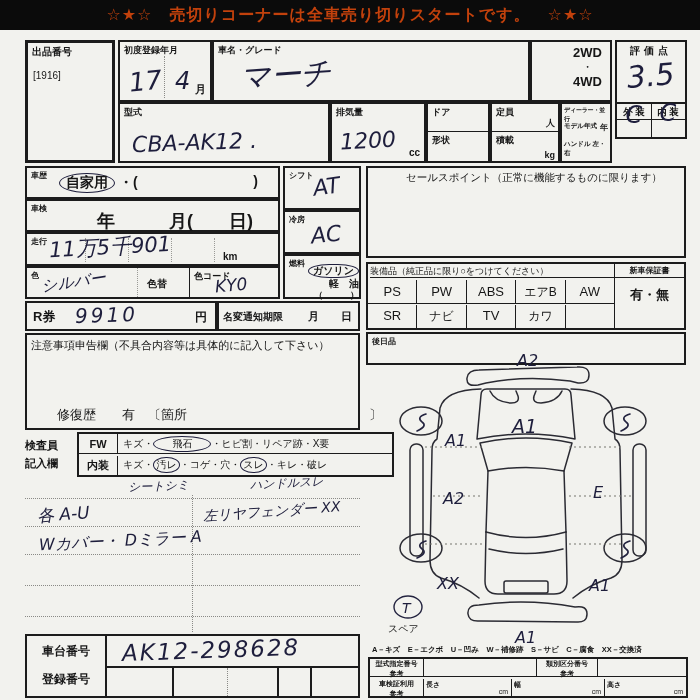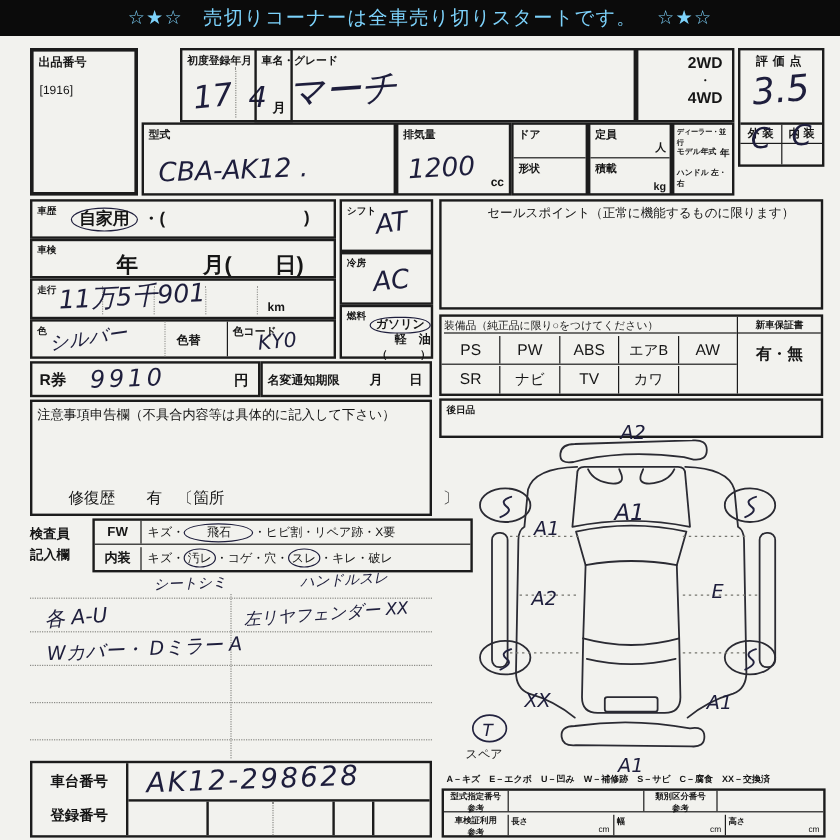--- a/index.html
+++ b/index.html
@@ -7,36 +7,36 @@
   body{width:700px;height:700px;position:relative;background:var(--paper);
        font-family:"Liberation Sans","DejaVu Sans",sans-serif;color:#161616;overflow:hidden;}
   .ab{position:absolute;box-sizing:border-box;}
   .box{position:absolute;box-sizing:border-box;border:2px solid var(--ln);}
   .box3{position:absolute;box-sizing:border-box;border:3px solid var(--ln);}
   .lbl{position:absolute;top:2px;left:4px;font-size:9px;font-weight:bold;white-space:nowrap;}
   .hw{font-family:"DejaVu Sans",sans-serif;font-style:italic;color:var(--ink);white-space:nowrap;}
   .prt{white-space:nowrap;}
   .circ{border:1.5px solid var(--ink);border-radius:50%;padding:0 4px;display:inline-block;}
   .dotline{position:absolute;border-top:1.5px dotted #8a8a86;left:0;right:0;height:0;}
-  .banner{position:absolute;left:0;top:0;width:700px;height:30px;background:#0b0b0b;color:#7dd3fc;
-          display:flex;align-items:center;justify-content:center;font-size:16px;font-weight:normal;letter-spacing:1px;text-align:right;}
+  .banner{position:absolute;left:0;top:0;width:700px;height:30px;background:#0b0b0b;color:#c2410c;
+          display:flex;align-items:center;justify-content:center;font-size:16px;font-weight:bold;letter-spacing:1px;text-align:right;}
   .cellhdr{font-size:7px;font-weight:bold;white-space:nowrap;}
   svg text{font-family:"DejaVu Sans",sans-serif;}
 </style>
 </head>
 <body>
 
 <div class="banner">☆★☆　売切りコーナーは全車売り切りスタートです。　☆★☆</div>
 
 <div class="box3" style="left:25px;top:40px;width:90px;height:123px;">
   <div class="lbl" style="font-size:10px;">出品番号</div>
   <div class="ab" style="top:27px;left:5px;font-size:10px;">[1916]</div>
 </div>
 
-<div class="box" style="left:118px;top:40px;width:94px;height:62px;margin-left:32px;">
+<div class="box" style="left:118px;top:40px;width:94px;height:62px;">
   <div class="lbl">初度登録年月</div>
   <div class="ab" style="left:44px;top:14px;bottom:2px;border-left:1px dotted #8a8a86;"></div>
   <span class="hw ab" style="left:9px;bottom:4px;font-size:26px;transform:rotate(-6deg);">17</span>
   <span class="hw ab" style="left:55px;bottom:5px;font-size:24px;">4</span>
   <span class="ab prt" style="right:4px;bottom:3px;font-size:11px;font-weight:bold;">月</span>
 </div>
 
 <div class="box" style="left:212px;top:40px;width:318px;height:62px;">
   <div class="lbl">車名・グレード</div>
   <span class="hw ab" style="left:26px;bottom:4px;font-size:30px;transform:rotate(-4deg);">マーチ</span>

